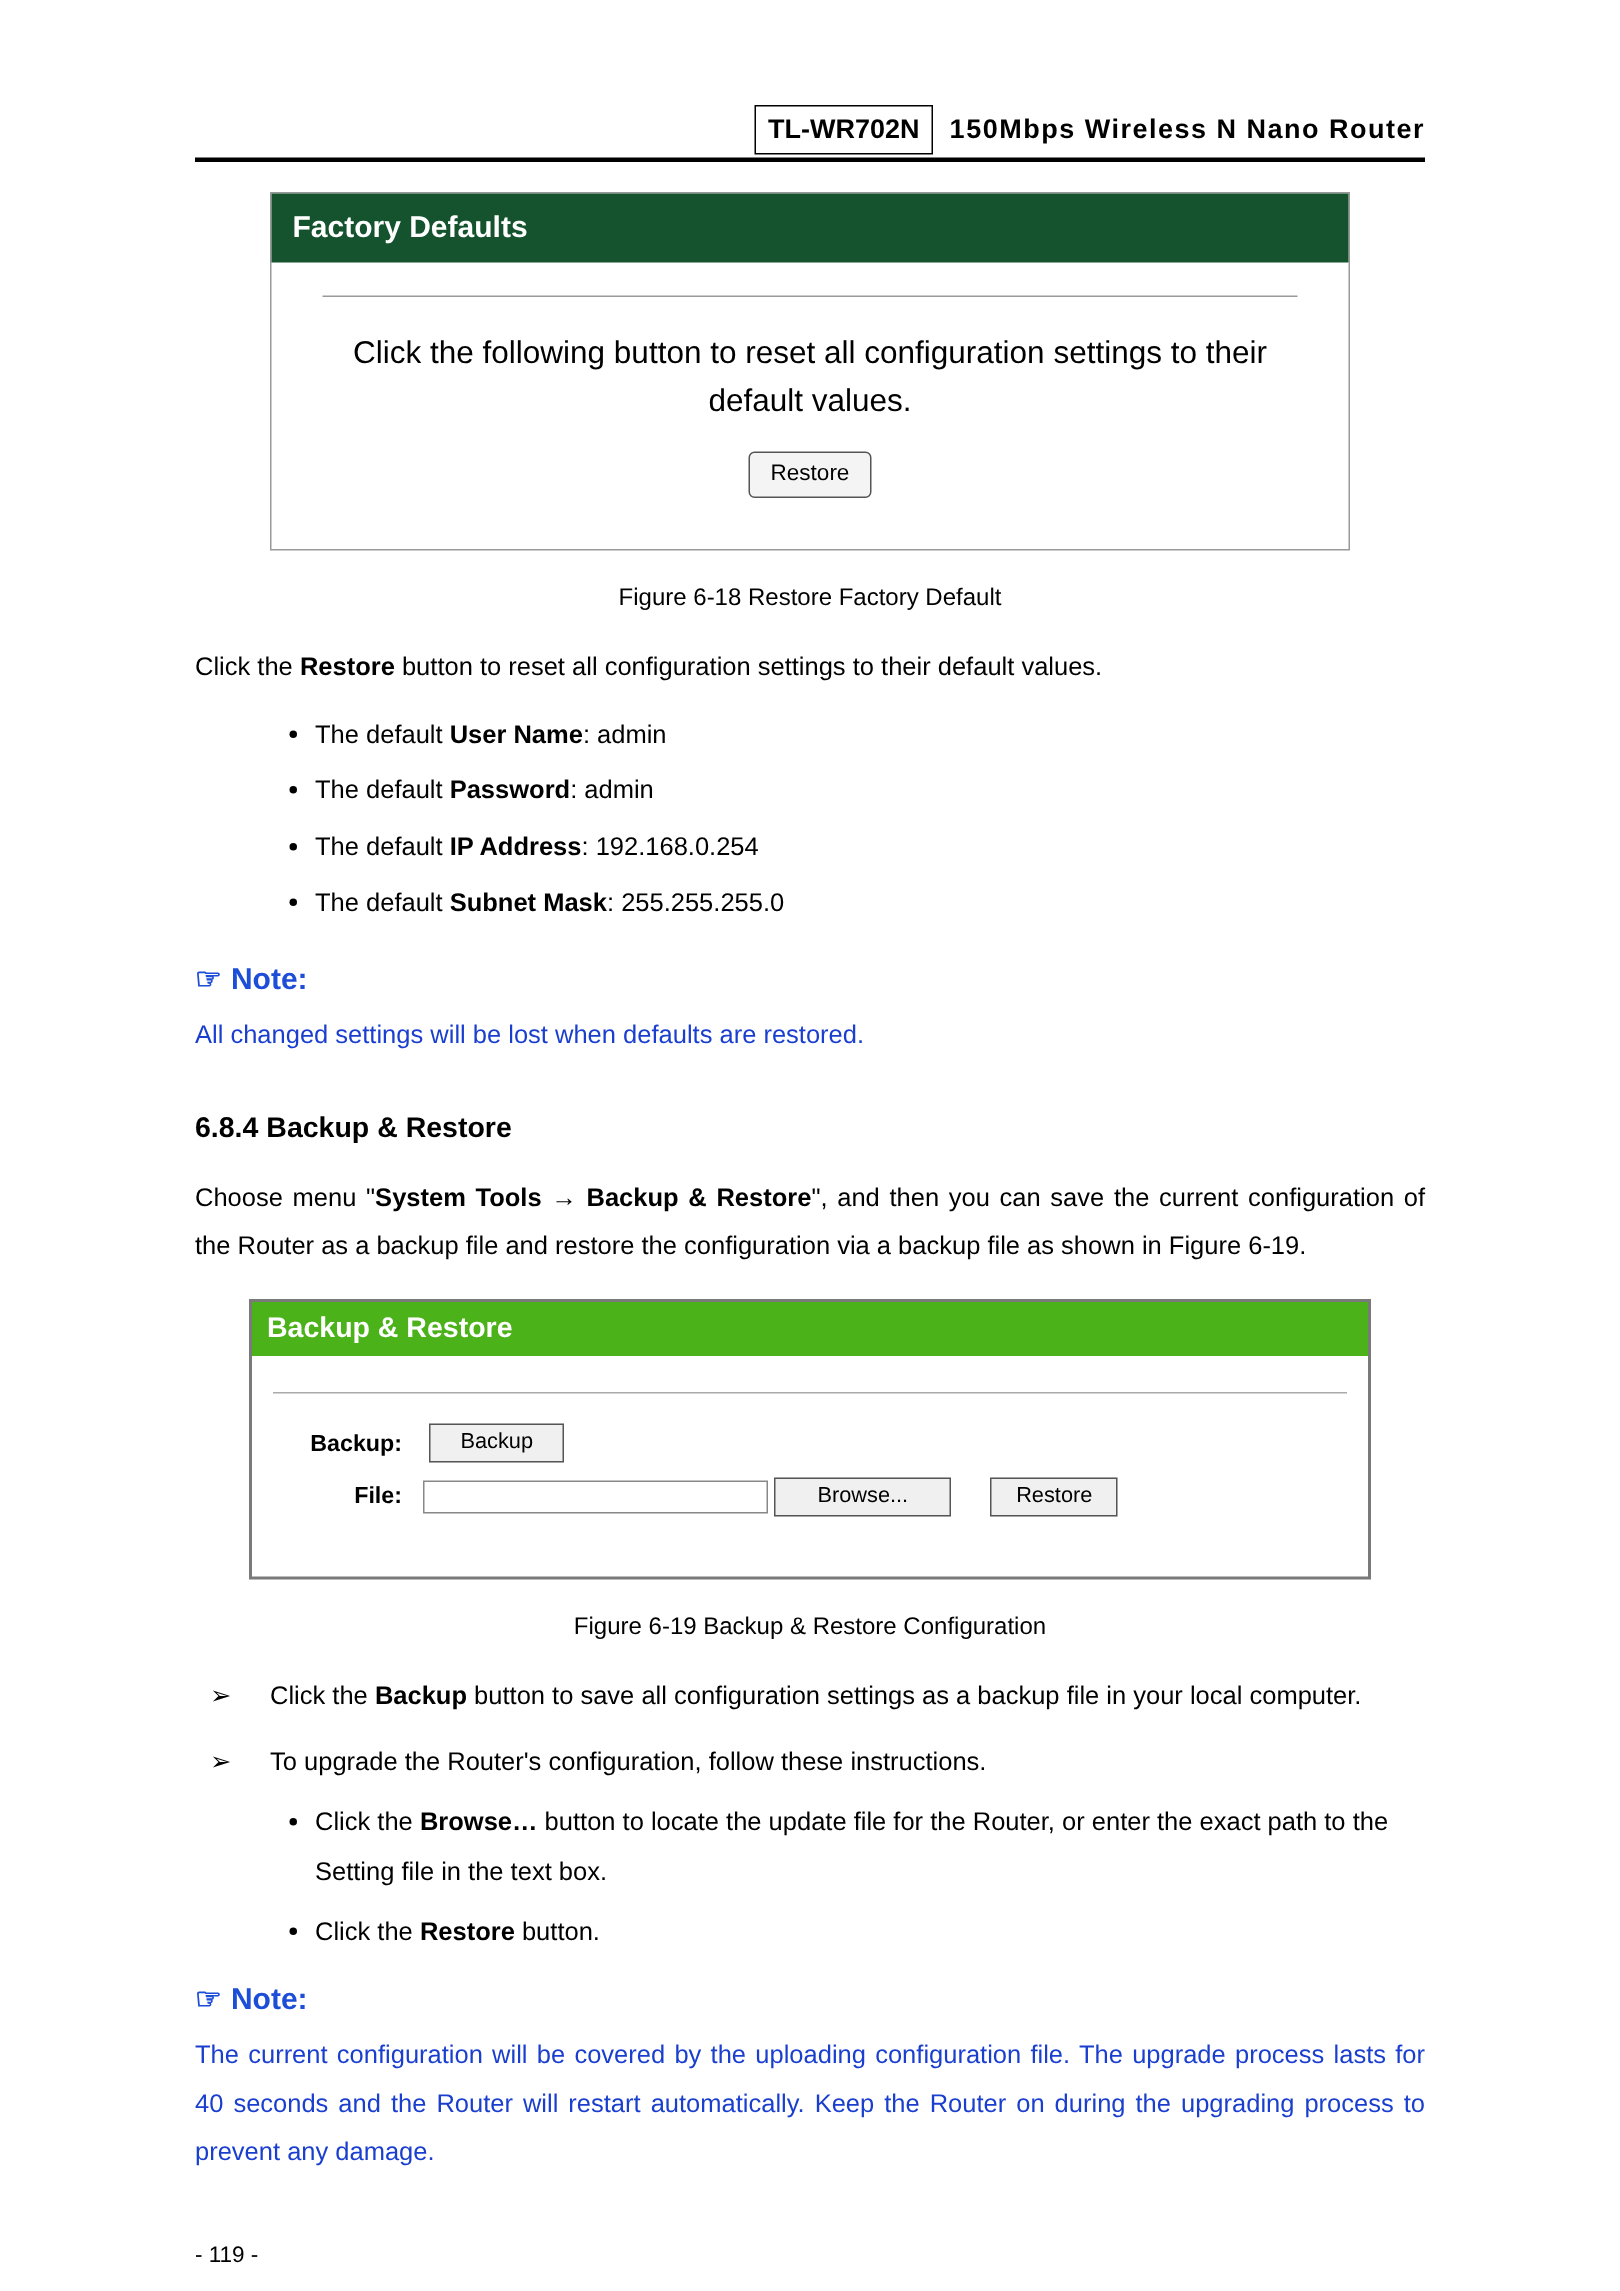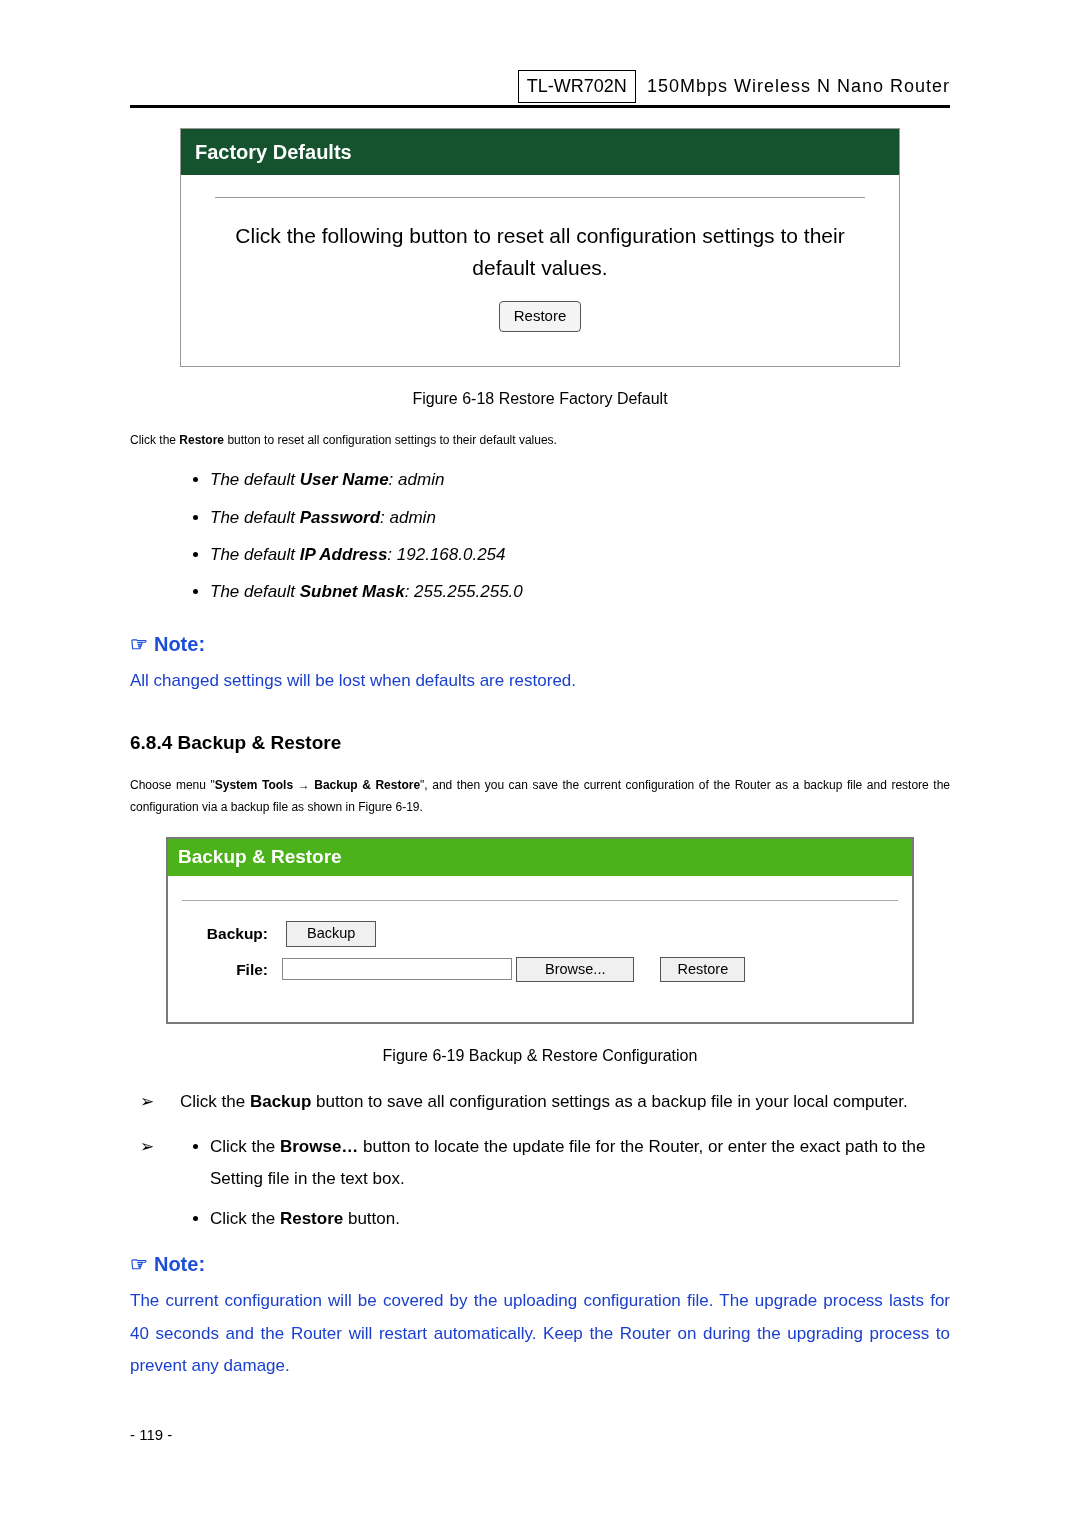--- a/index.html
+++ b/index.html
@@ -16,21 +16,21 @@
     padding: 70px 130px 60px 130px;
   }
   .doc-header {
     border-bottom: 3px solid #000;
     text-align: right;
     padding-bottom: 2px;
     margin-bottom: 20px;
   }
   .doc-header-inner {
     display: inline-block;
-    font-weight: normal;
+    font-weight: bold;
     font-size: 18px;
   }
   .model-box {
     display: inline-block;
     border: 1px solid #000;
     padding: 2px 8px;
     margin-right: 6px;
   }
   .model-desc { letter-spacing: 1px; }
   .panel {
@@ -62,30 +62,30 @@
     font-size: 15px;
     cursor: pointer;
   }
   .btn-center { text-align: center; margin-top: 18px; }
   .figure-caption {
     text-align: center;
     font-size: 16px;
     margin: 20px 0 18px 0;
   }
   .body-para {
-    font-size: 12px;
+    font-size: 17px;
     line-height: 1.9;
     margin-bottom: 10px;
   }
   .bullet-list {
     list-style: disc;
     margin-left: 80px;
     margin-bottom: 18px;
   }
-  .bullet-list li { font-size: 17px; line-height: 2.2; font-style: italic; }
+  .bullet-list li { font-size: 17px; line-height: 2.2; }
   .note-head {
     color: #1d4ed8;
     font-weight: bold;
     font-size: 20px;
     margin-bottom: 6px;
     margin-top: 14px;
   }
   .hand-icon { font-style: normal; margin-right: 6px; }
   .note-body { color: #1a3fcf; font-size: 17px; line-height: 1.9; text-align: justify; }
   .section-heading {
@@ -228,20 +228,21 @@
     </div>
   </div>
 
   <div class="figure-caption">Figure 6-19    Backup &amp; Restore Configuration</div>
 
   <ul class="arrow-list">
     <li>
       <span>Click the </span><b>Backup</b><span> button to save all configuration settings as a backup file in your local computer.</span>
     </li>
     <li>
+      <span>To upgrade the Router's configuration, follow these instructions.</span>
       <ul class="inner-bullet">
         <li><span>Click the </span><b>Browse…</b><span> button to locate the update file for the Router, or enter the exact path to the Setting file in the text box.</span></li>
         <li><span>Click the </span><b>Restore</b><span> button.</span></li>
       </ul>
     </li>
   </ul>
 
   <div class="note-head">
     <span class="hand-icon">☞</span><span>Note:</span>
   </div>

